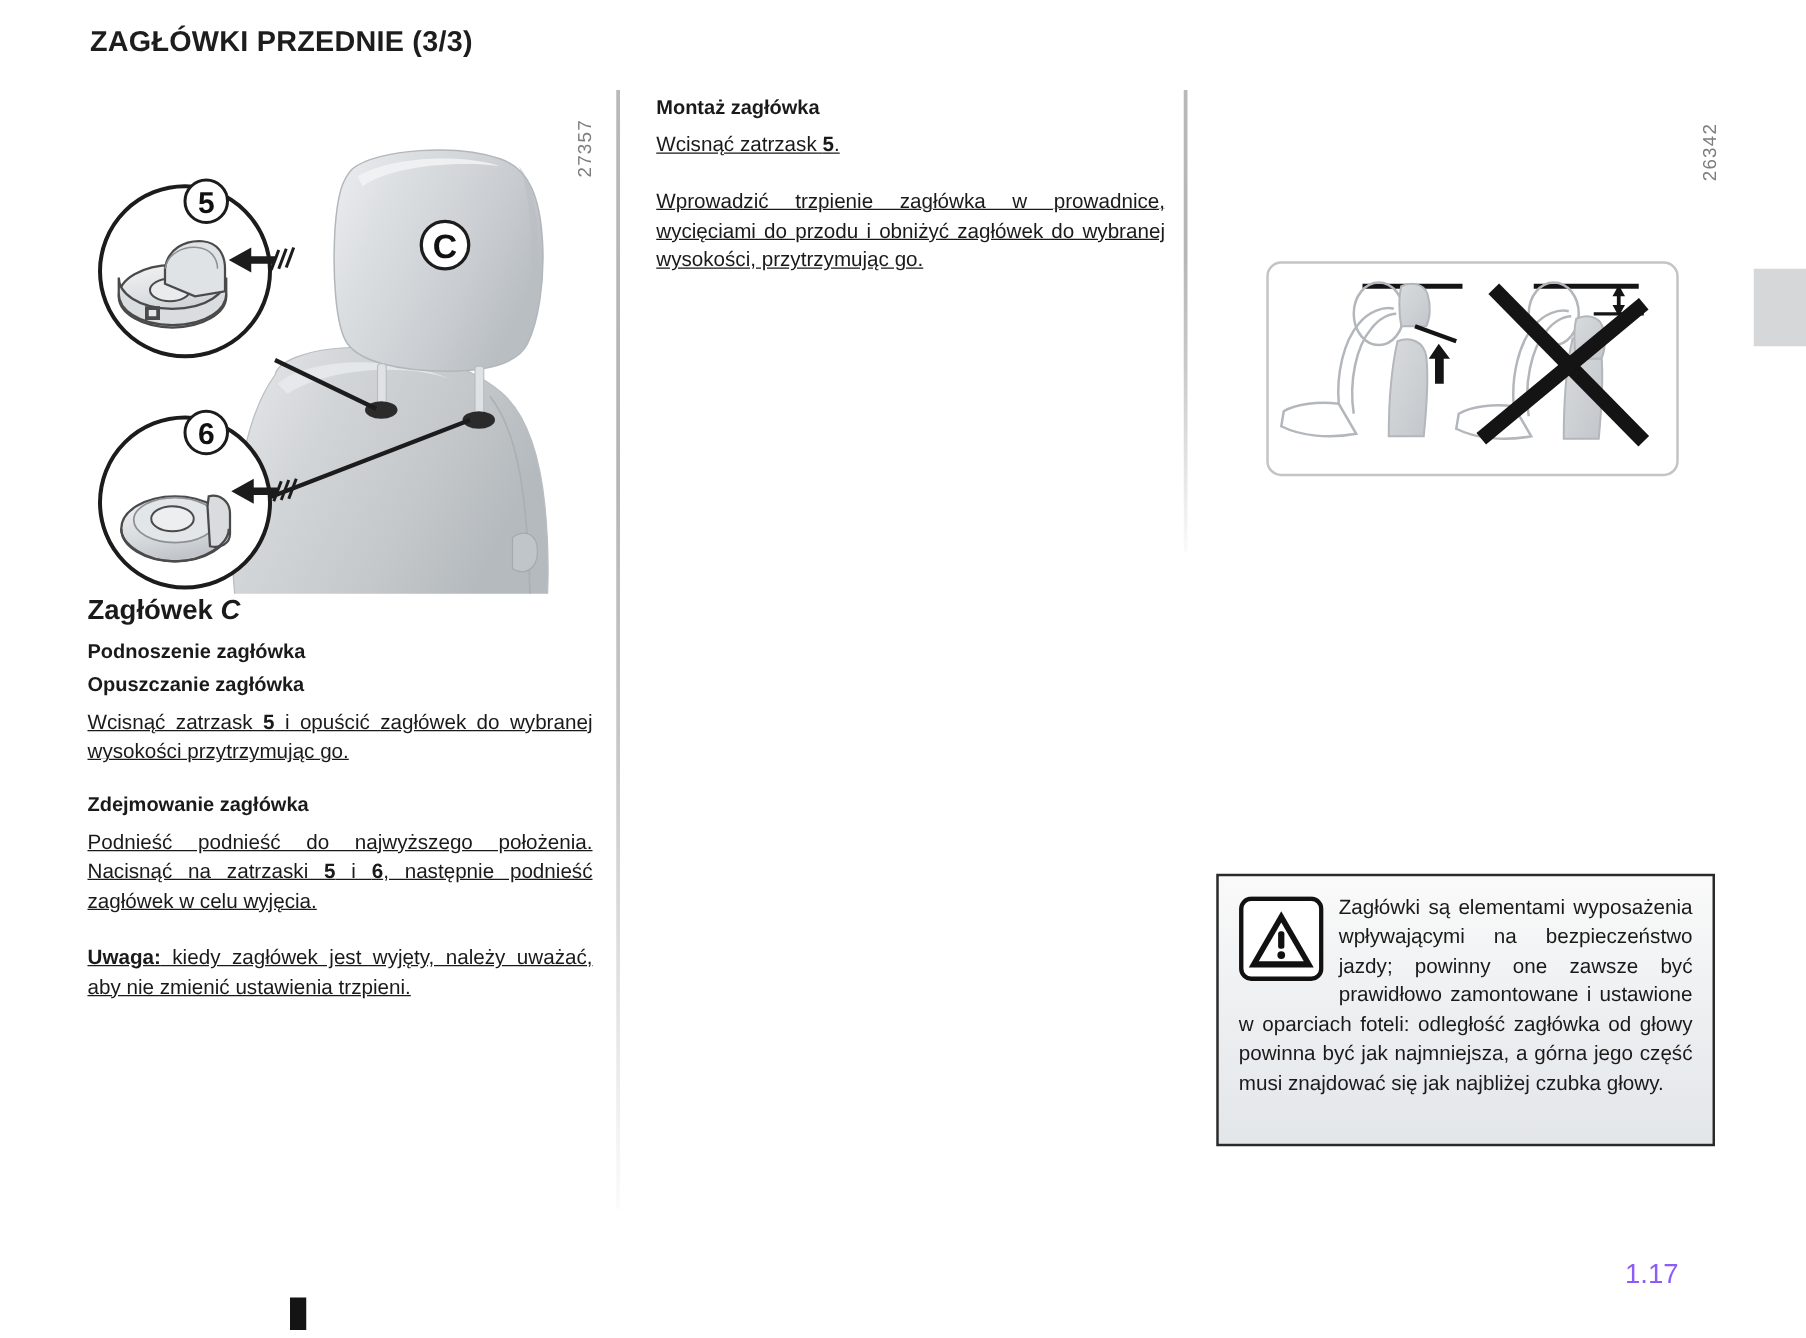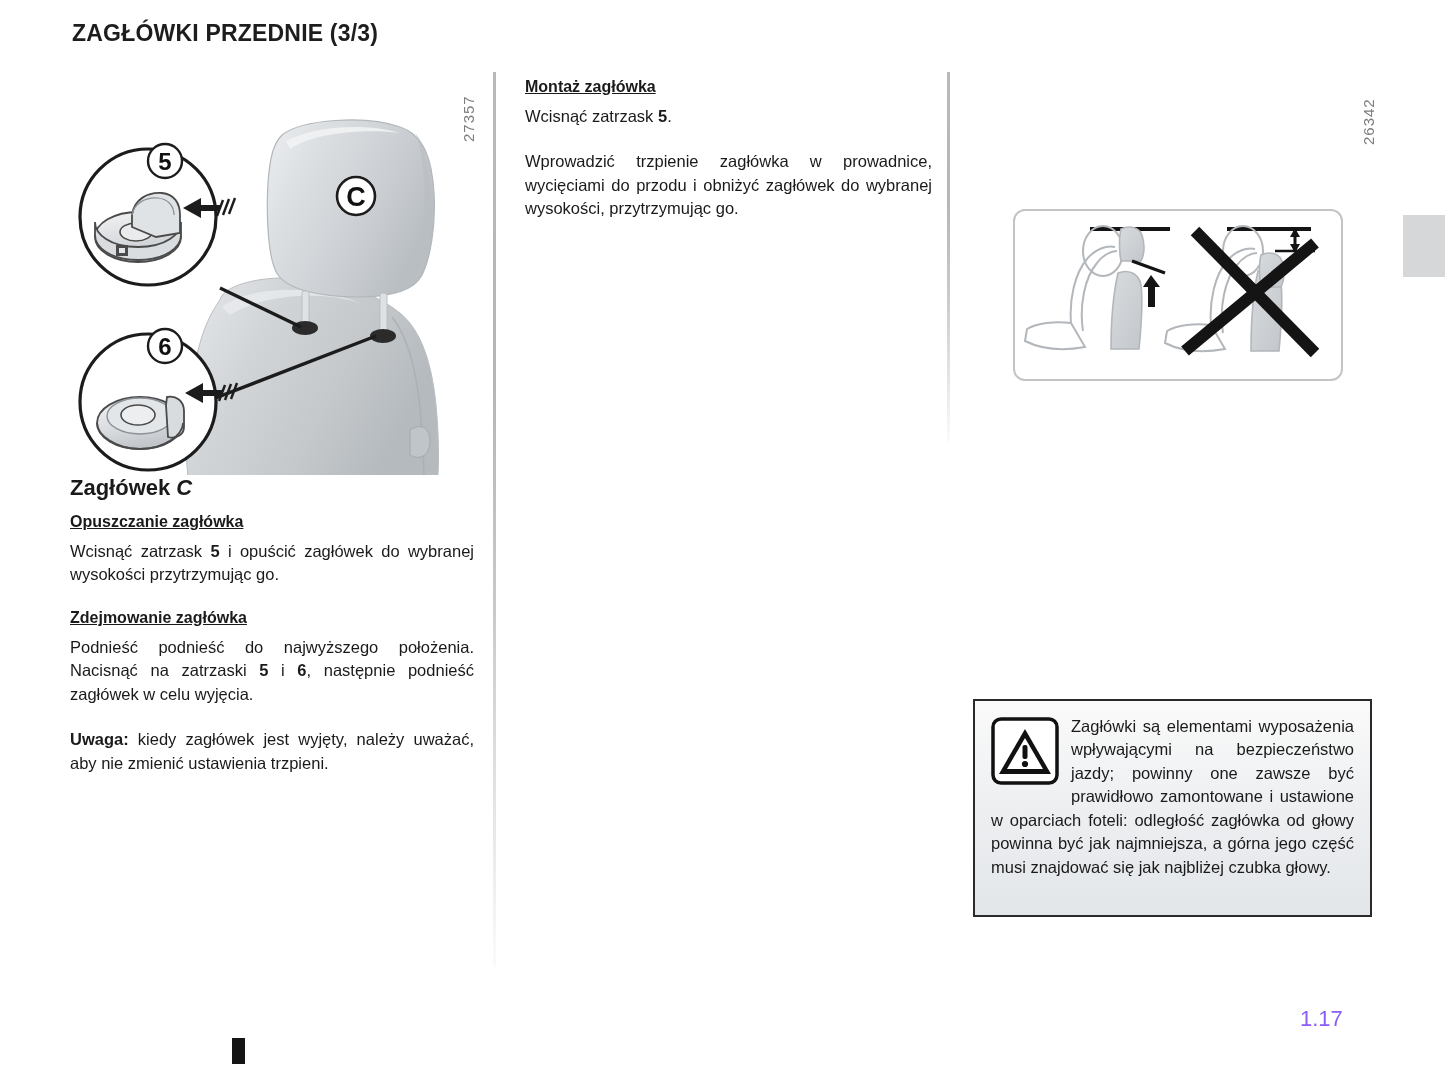--- a/index.html
+++ b/index.html
@@ -102,28 +102,28 @@
     font-weight: bold;
     margin: 0 0 12px 0;
     padding: 0;
   }
   h2.sec-title .ital { font-style: italic; }
   h3.sub-title {
     font-size: 16px;
     font-weight: bold;
     margin: 0 0 9px 0;
     padding: 0;
-    text-decoration: underline;
   }
   p.body-text {
     font-size: 16.5px;
     line-height: 1.42;
     margin: 0 0 22px 0;
     padding: 0;
     text-align: justify;
+    text-decoration: underline;
   }
   p.body-text.last { margin-bottom: 16px; }
   .b { font-weight: bold; }
 
   
   .mid-col {
     position: absolute;
     left: 525px;
     top: 78px;
     width: 407px;
@@ -284,20 +284,21 @@
 
       <circle cx="95" cy="271" r="17" fill="#ffffff" stroke="#1c1c1c" stroke-width="2.4"></circle>
       <text x="95" y="280" text-anchor="middle" font-family="Liberation Sans, sans-serif" font-size="24" font-weight="bold" fill="#111111">6</text>
     </svg>
   </div>
 
   <h2 class="sec-title">
     <span>Zagłówek </span><span class="ital">C</span>
   </h2>
 
+  <h3 class="sub-title">Podnoszenie zagłówka</h3>
 
   <h3 class="sub-title">Opuszczanie zagłówka</h3>
   <p class="body-text"><span>Wcisnąć zatrzask </span><span class="b">5</span><span> i opuścić zagłówek do wybranej wysokości przytrzymując go.</span></p>
 
   <h3 class="sub-title">Zdejmowanie zagłówka</h3>
   <p class="body-text"><span>Podnieść podnieść do najwyższego położenia. Nacisnąć na zatrzaski </span><span class="b">5</span><span> i </span><span class="b">6</span><span>, następnie podnieść zagłówek w celu wyjęcia.</span></p>
 
   <p class="body-text last"><span class="b">Uwaga:</span><span> kiedy zagłówek jest wyjęty, należy uważać, aby nie zmienić ustawienia trzpieni.</span></p>
 </div>
 

